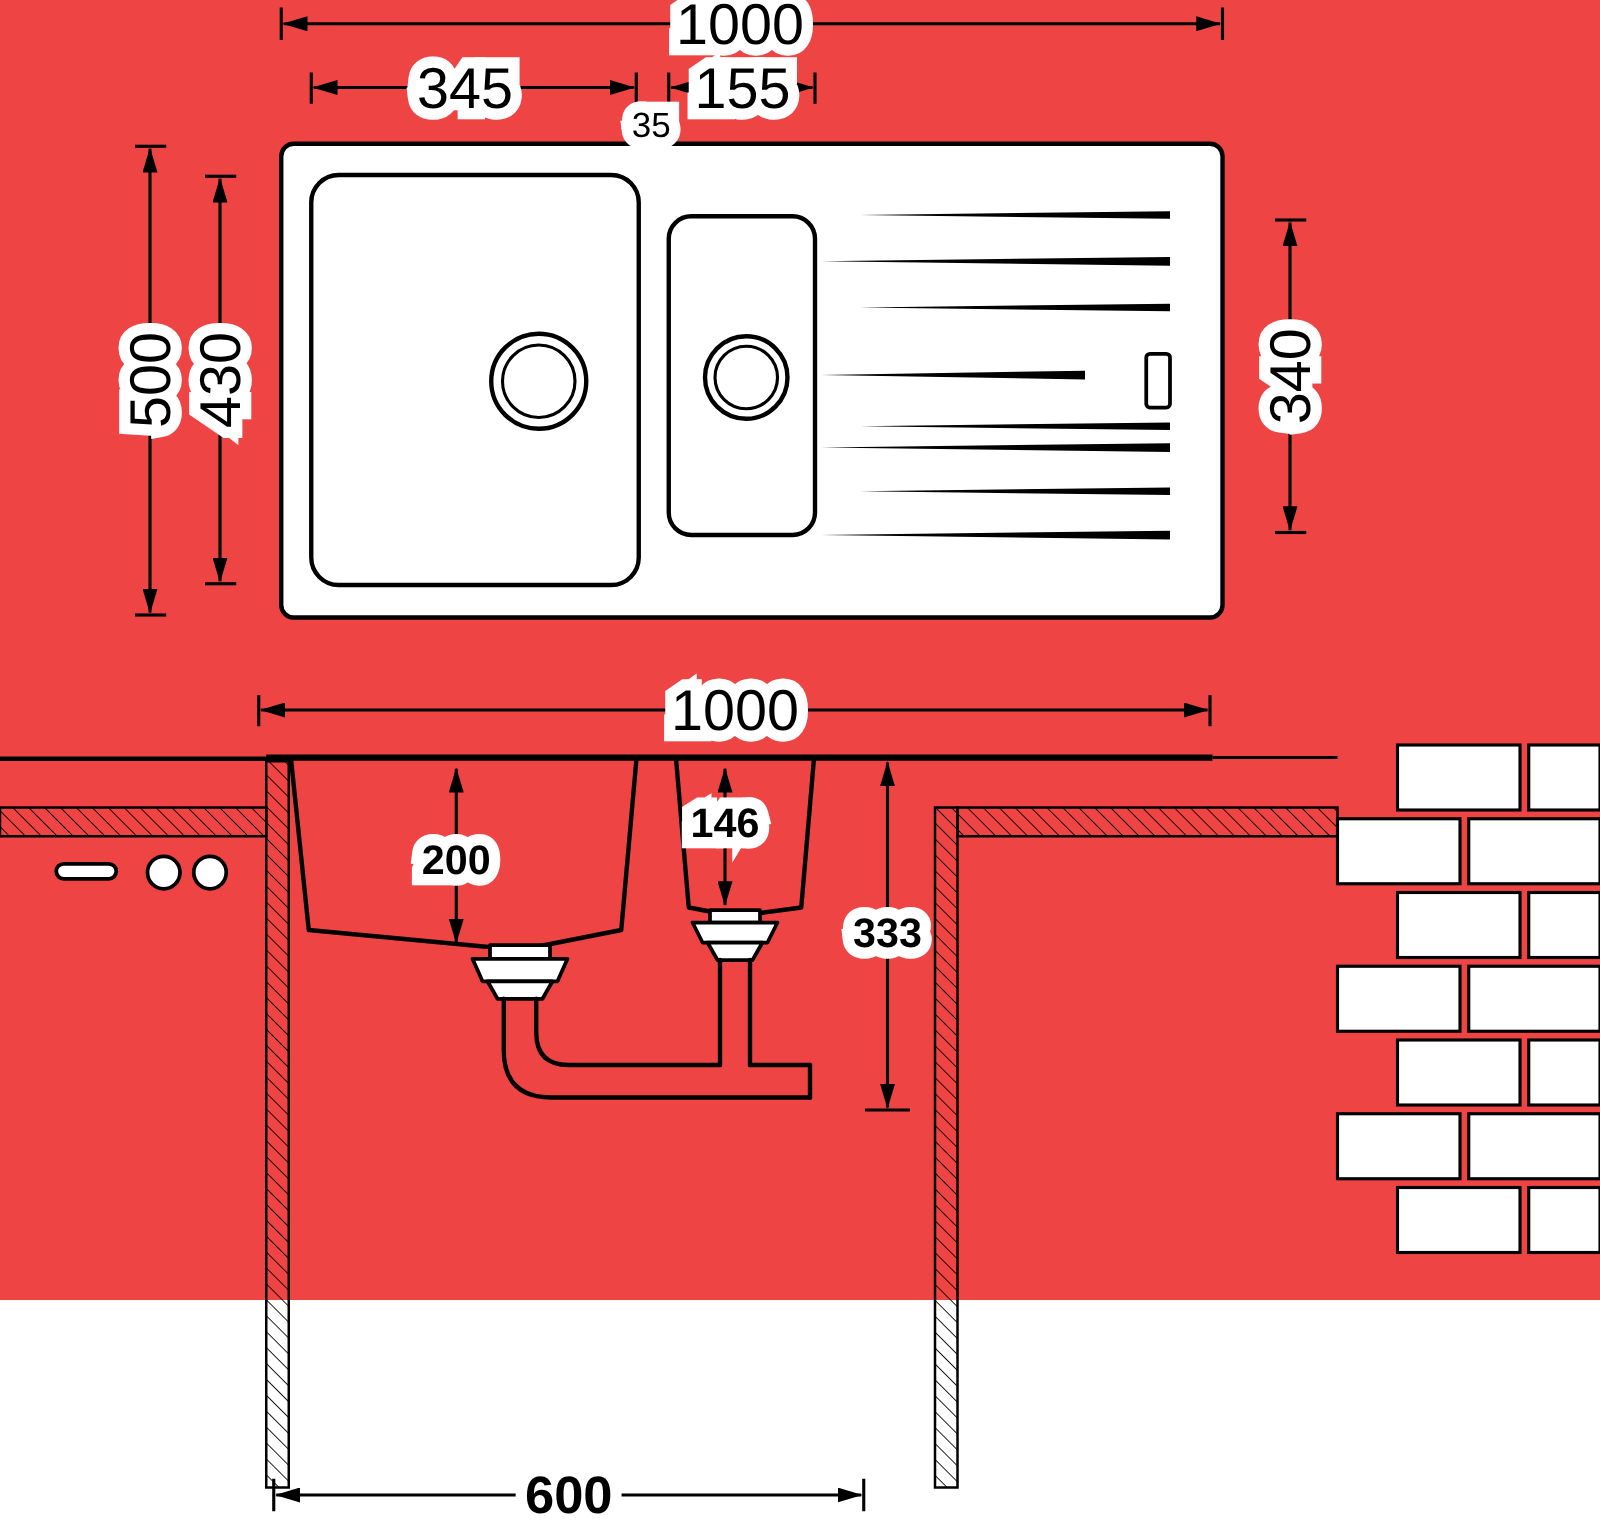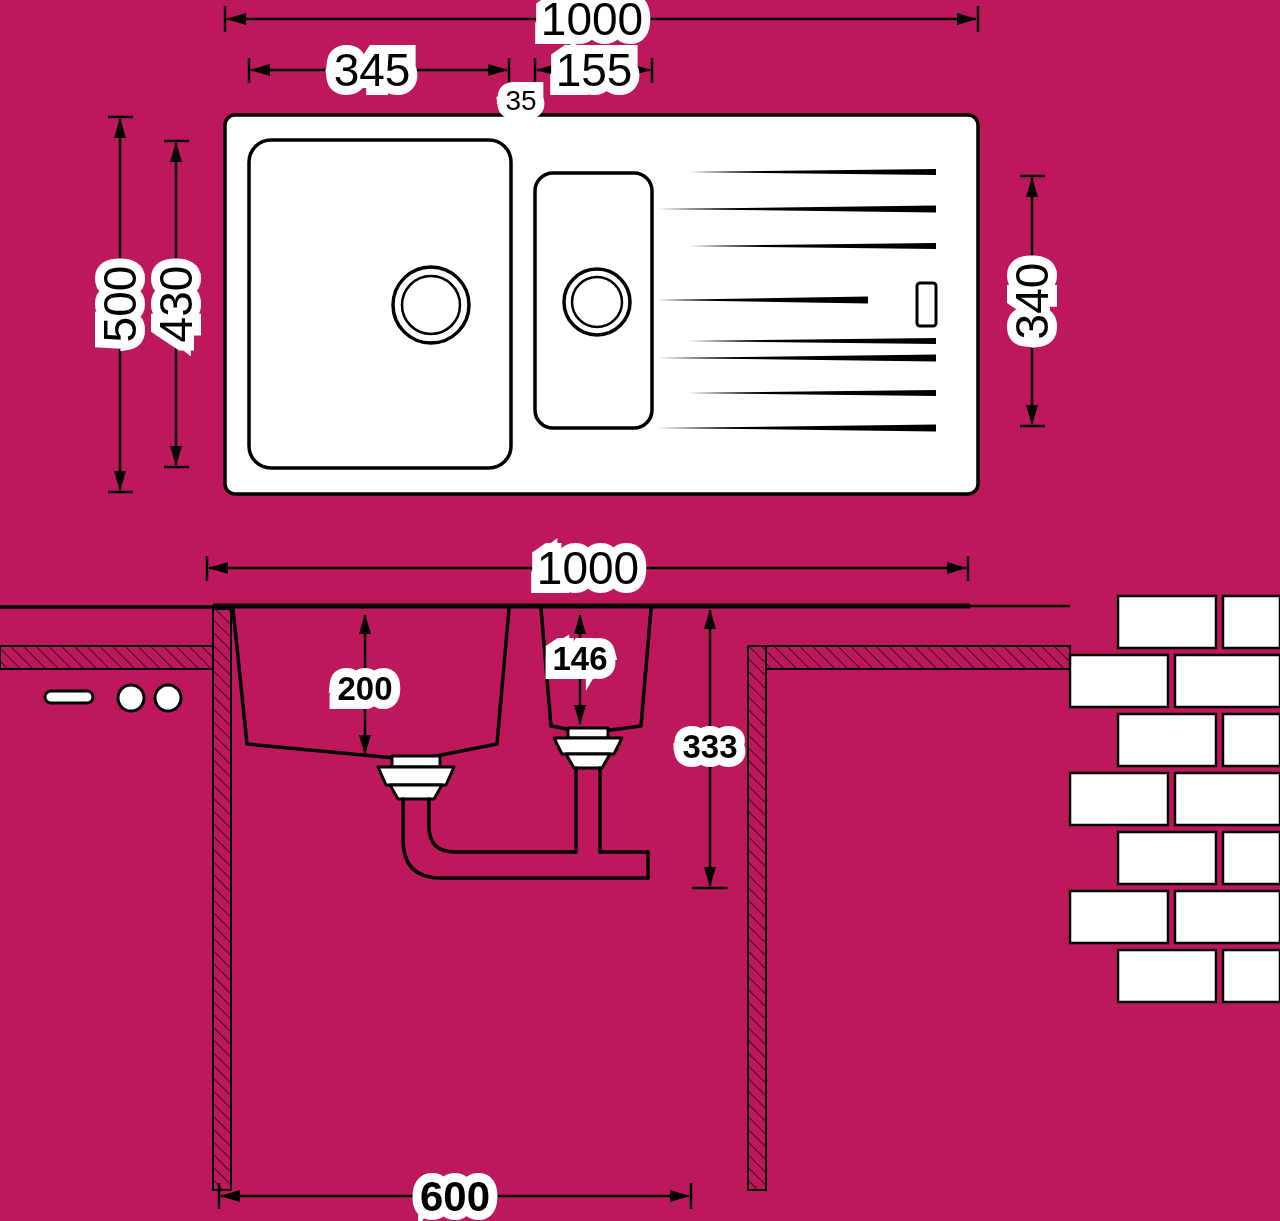--- a/index.html
+++ b/index.html
@@ -7,22 +7,22 @@
     padding: 0;
     background: #ffffff;
     width: 1280px;
     height: 1221px;
     overflow: hidden;
     font-family: "Liberation Sans", sans-serif;
   }
   .canvas {
     position: relative;
     width: 1280px;
-    height: 1221px;
-    background: #be185d;
+    height: 1040px;
+    background: #ef4444;
   }
   svg { display: block; }
 
   .outline   { fill: #fff; stroke: #000; stroke-width: 3.5; }
   .thickline { stroke: #000; stroke-width: 5;   fill: none; }
   .objline   { stroke: #000; stroke-width: 3.5; fill: none; stroke-linejoin: round; stroke-linecap: round; }
   .thin      { stroke: #000; stroke-width: 2.5; fill: none; }
   .part      { fill: #fff; stroke: #000; stroke-width: 3; stroke-linejoin: round; }
   .groove    { fill: #000; stroke: none; }
   .hatched   { fill: url(#hatch); stroke: #000; stroke-width: 2; }

